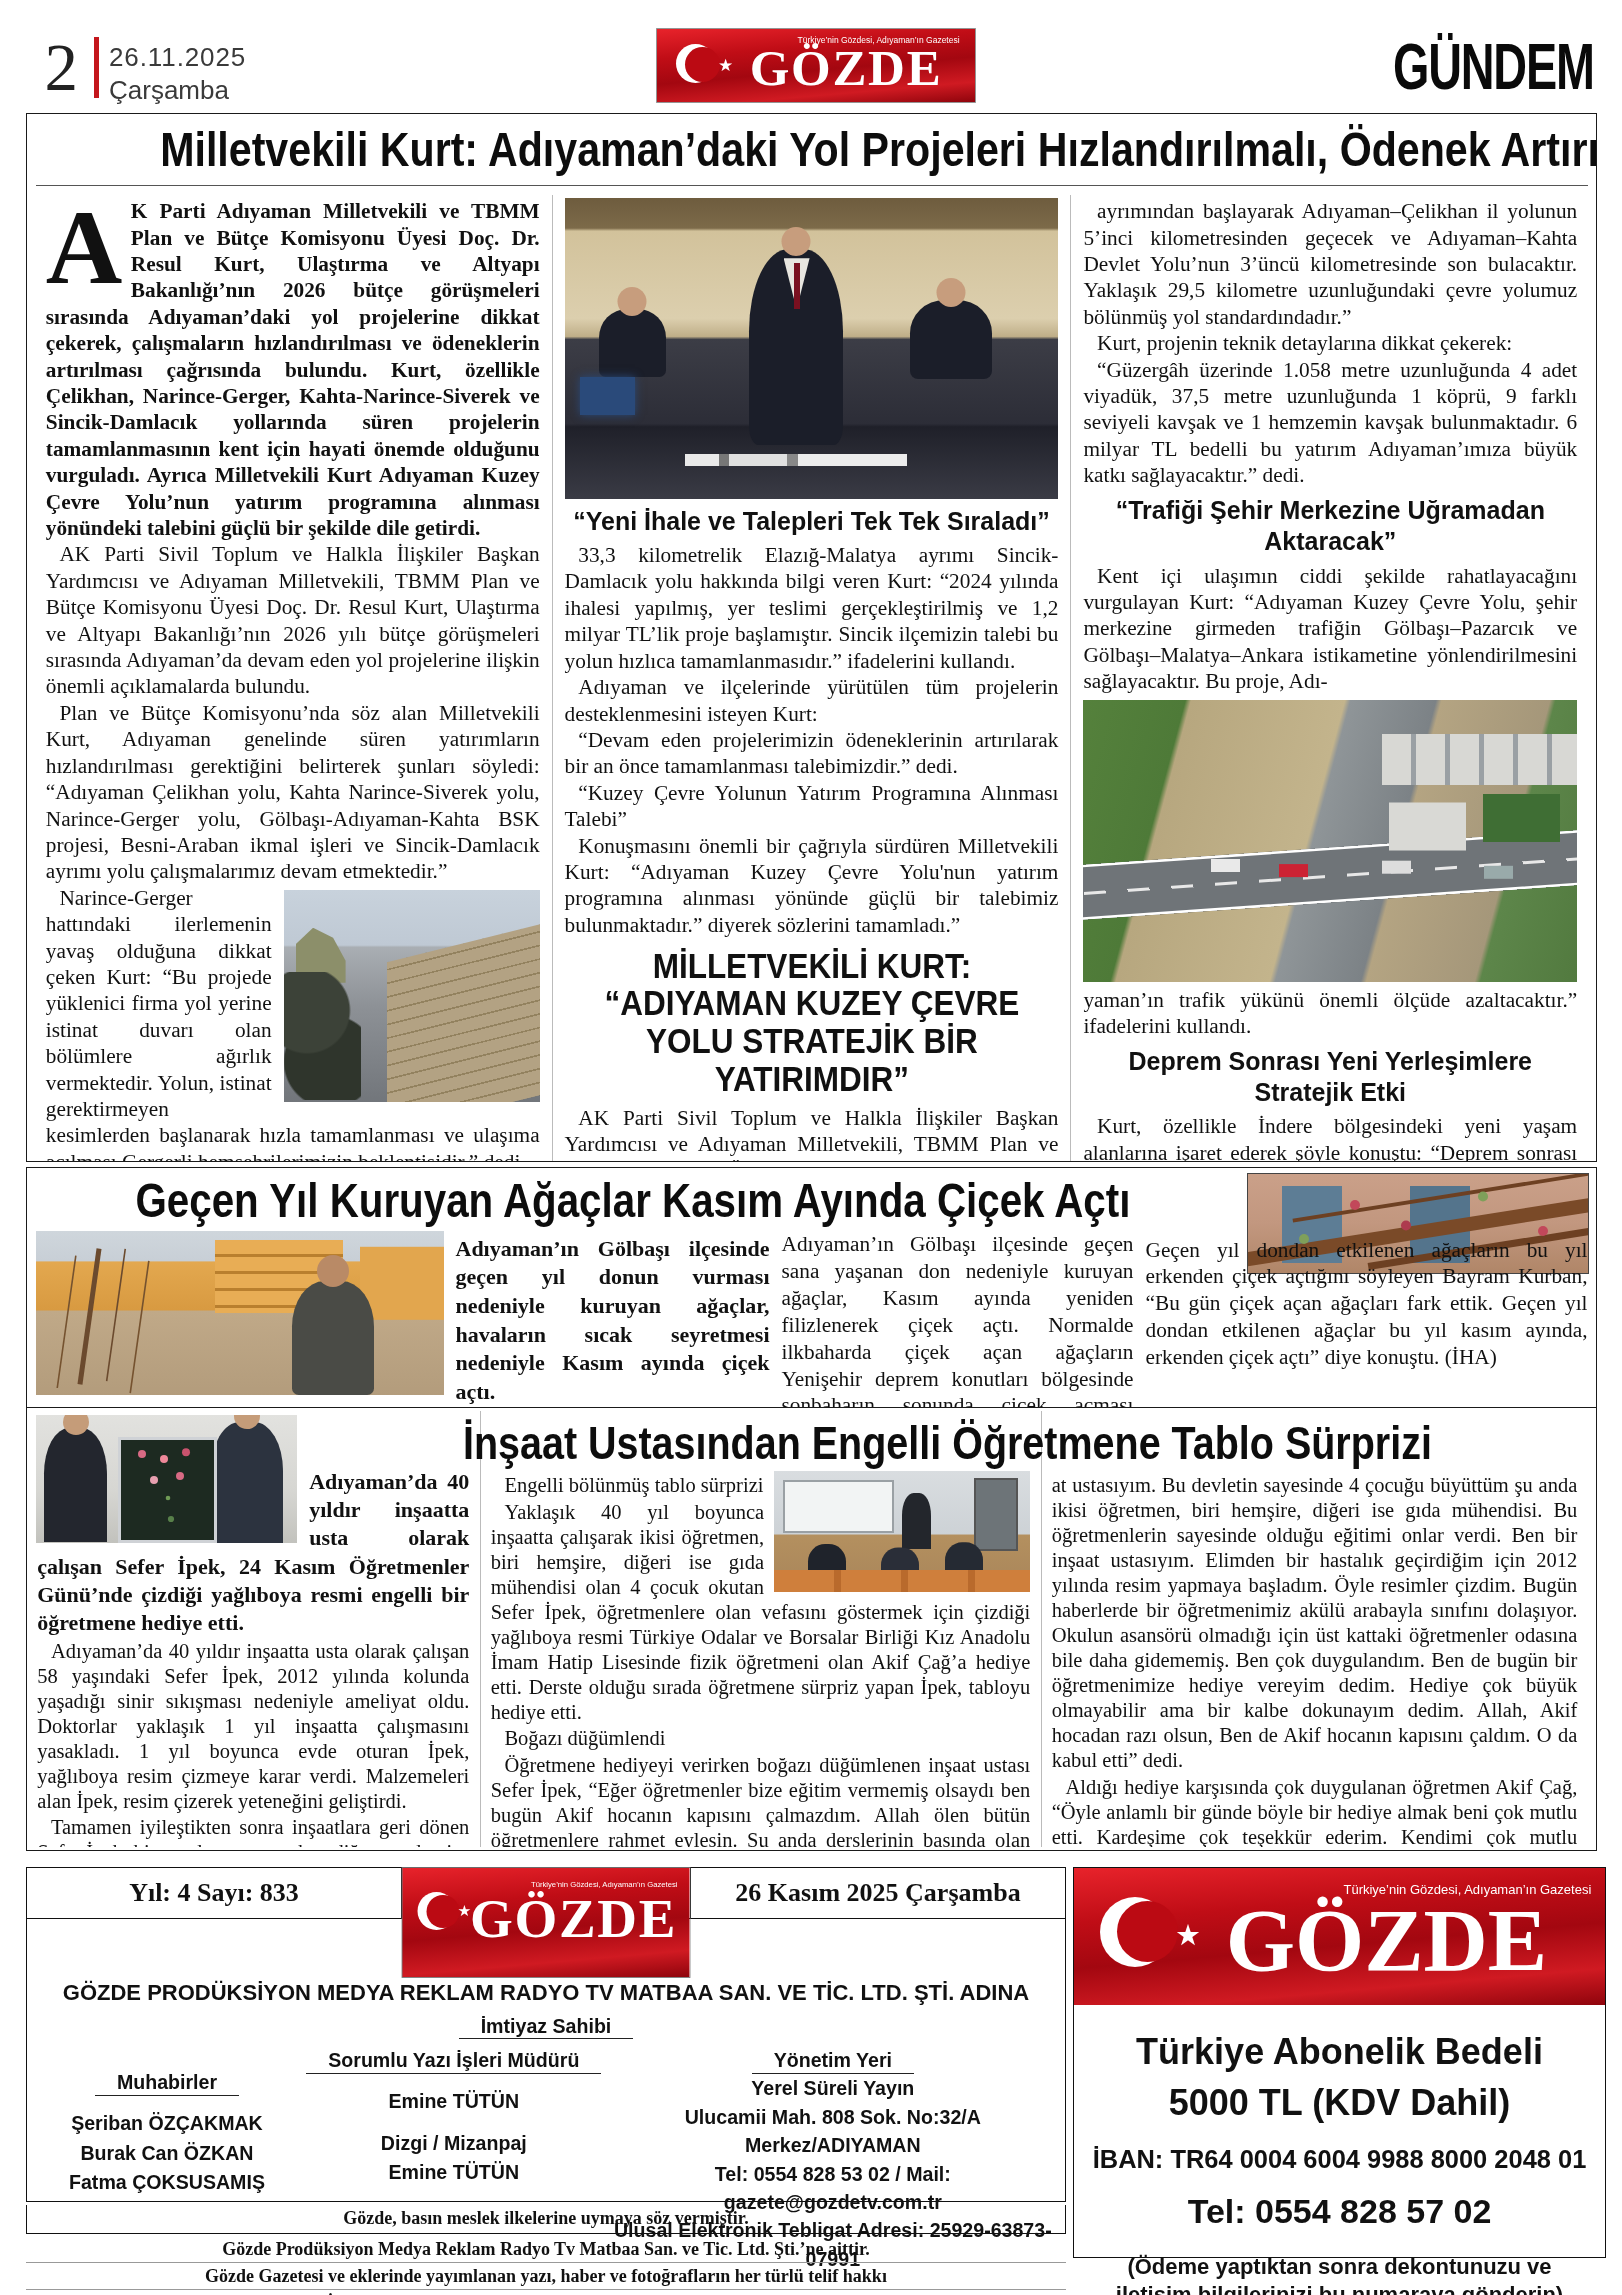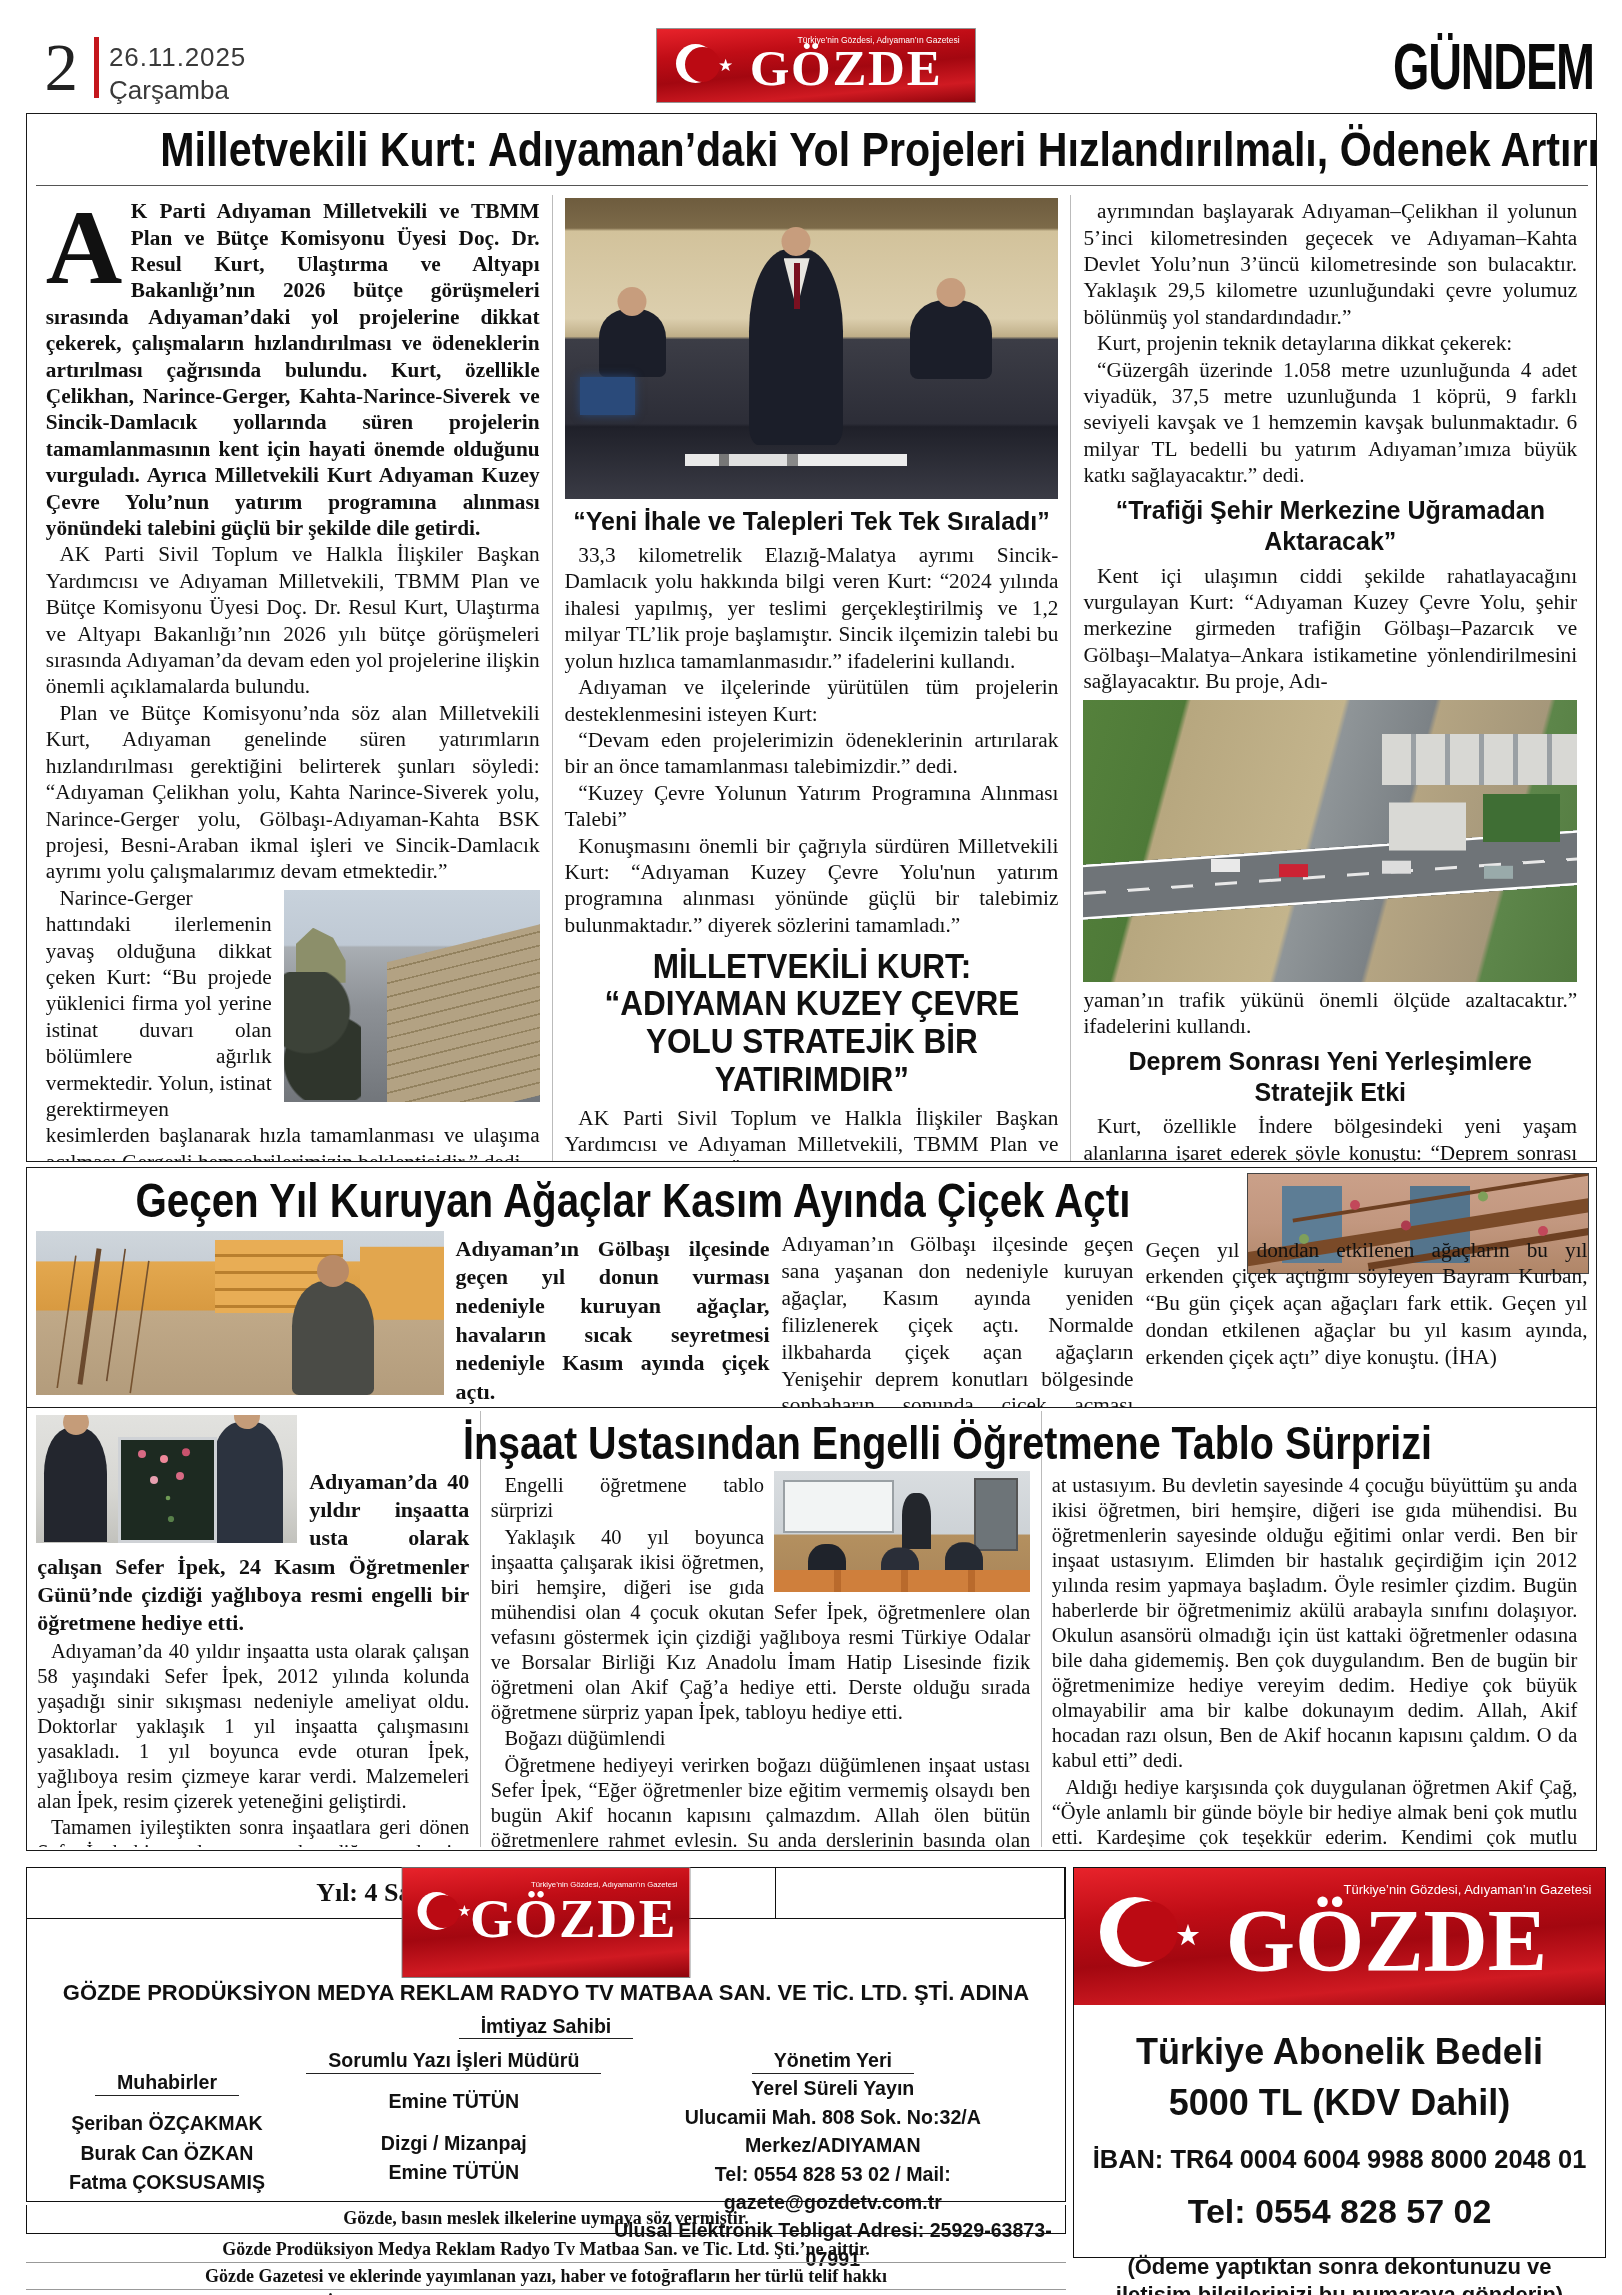--- a/index.html
+++ b/index.html
@@ -313,36 +313,37 @@
         <p>Tamamen iyileştikten sonra inşaatlara geri dönen Sefer İpek, bir yandan ev yaparken diğer yandan ise yağlıboya resmim çizmeye devam etti. Yaklaşık 13 yıl boyunca birçok resim çizen İpek, gönüllü olarak okulların bahçelerine de çeşitli resimler çizdi.</p>
       </div>
       <div class="col a3c2">
         <div class="ph ph-class">
           <span class="wb"></span>
             <span class="door"></span>
             <span class="t"></span>
             <span class="s"></span>
             <span class="dsk"></span>
         </div>
-        <p>Engelli öğretmene tablo sürprizi</p>
+        <p>Engelli bölünmüş tablo sürprizi</p>
         <p>Yaklaşık 40 yıl boyunca inşaatta çalışarak ikisi öğretmen, biri hemşire, diğeri ise gıda mühendisi olan 4 çocuk okutan Sefer İpek, öğretmenlere olan vefasını göstermek için çizdiği yağlıboya resmi Türkiye Odalar ve Borsalar Birliği Kız Anadolu İmam Hatip Lisesinde fizik öğretmeni olan Akif Çağ’a hediye etti. Derste olduğu sırada öğretmene sürpriz yapan İpek, tabloyu hediye etti.</p>
         <p>Boğazı düğümlendi</p>
         <p>Öğretmene hediyeyi verirken boğazı düğümlenen inşaat ustası Sefer İpek, “Eğer öğretmenler bize eğitim vermemiş olsaydı ben bugün Akif hocanın kapısını çalmazdım. Allah ölen bütün öğretmenlere rahmet eylesin. Şu anda derslerinin başında olan bütün öğretmenlere de başarılar dilerim. Tüm öğretmenlerin gününü kutlar, tebrik ederim. Ben inşa-</p>
       </div>
       <div class="col a3c3">
         <p style="text-indent:0">at ustasıyım. Bu devletin sayesinde 4 çocuğu büyüttüm şu anda ikisi öğretmen, biri hemşire, diğeri ise gıda mühendisi. Bu öğretmenlerin sayesinde olduğu eğitimi onlar verdi. Ben bir inşaat ustasıyım. Elimden bir hastalık geçirdiğim için 2012 yılında resim yapmaya başladım. Öyle resimler çizdim. Bugün haberlerde bir öğretmenimiz akülü arabayla sınıfını dolaşıyor. Okulun asansörü olmadığı için üst kattaki öğretmenler odasına bile daha gidememiş. Ben çok duygulandım. Ben de bugün bir öğretmenimize hediye vereyim dedim. Hediye çok büyük olmayabilir ama bir kalbe dokunayım dedim. Allah, Akif hocadan razı olsun, Ben de Akif hocanın kapısını çaldım. O da kabul etti” dedi.</p>
         <p>Aldığı hediye karşısında çok duygulanan öğretmen Akif Çağ, “Öyle anlamlı bir günde böyle bir hediye almak beni çok mutlu etti. Kardeşime çok teşekkür ederim. Kendimi çok mutlu hissediyorum. Allah kendisinden razı olsun” ifadelerini kullandı. (İHA)</p>
       </div>
     </div>
   </section>
 
   <div class="fo-left">
     <div class="fo-rowA">
       <div class="cell">Yıl: 4 Sayı: 833</div>
       <div class="cell mid"></div>
+      <div class="cell">26 Kasım 2025 Çarşamba</div>
     </div>
     <div class="flaglogo logo-foot">
       <span class="cres">
           <i></i>
         </span>
       <span class="star">★</span>
       <span class="tag">Türkiye’nin Gözdesi, Adıyaman’ın Gazetesi</span>
       <span class="gz">GÖZDE</span>
     </div>
     <div class="fo-company">GÖZDE PRODÜKSİYON MEDYA REKLAM RADYO TV MATBAA SAN. VE TİC. LTD. ŞTİ. ADINA</div>

